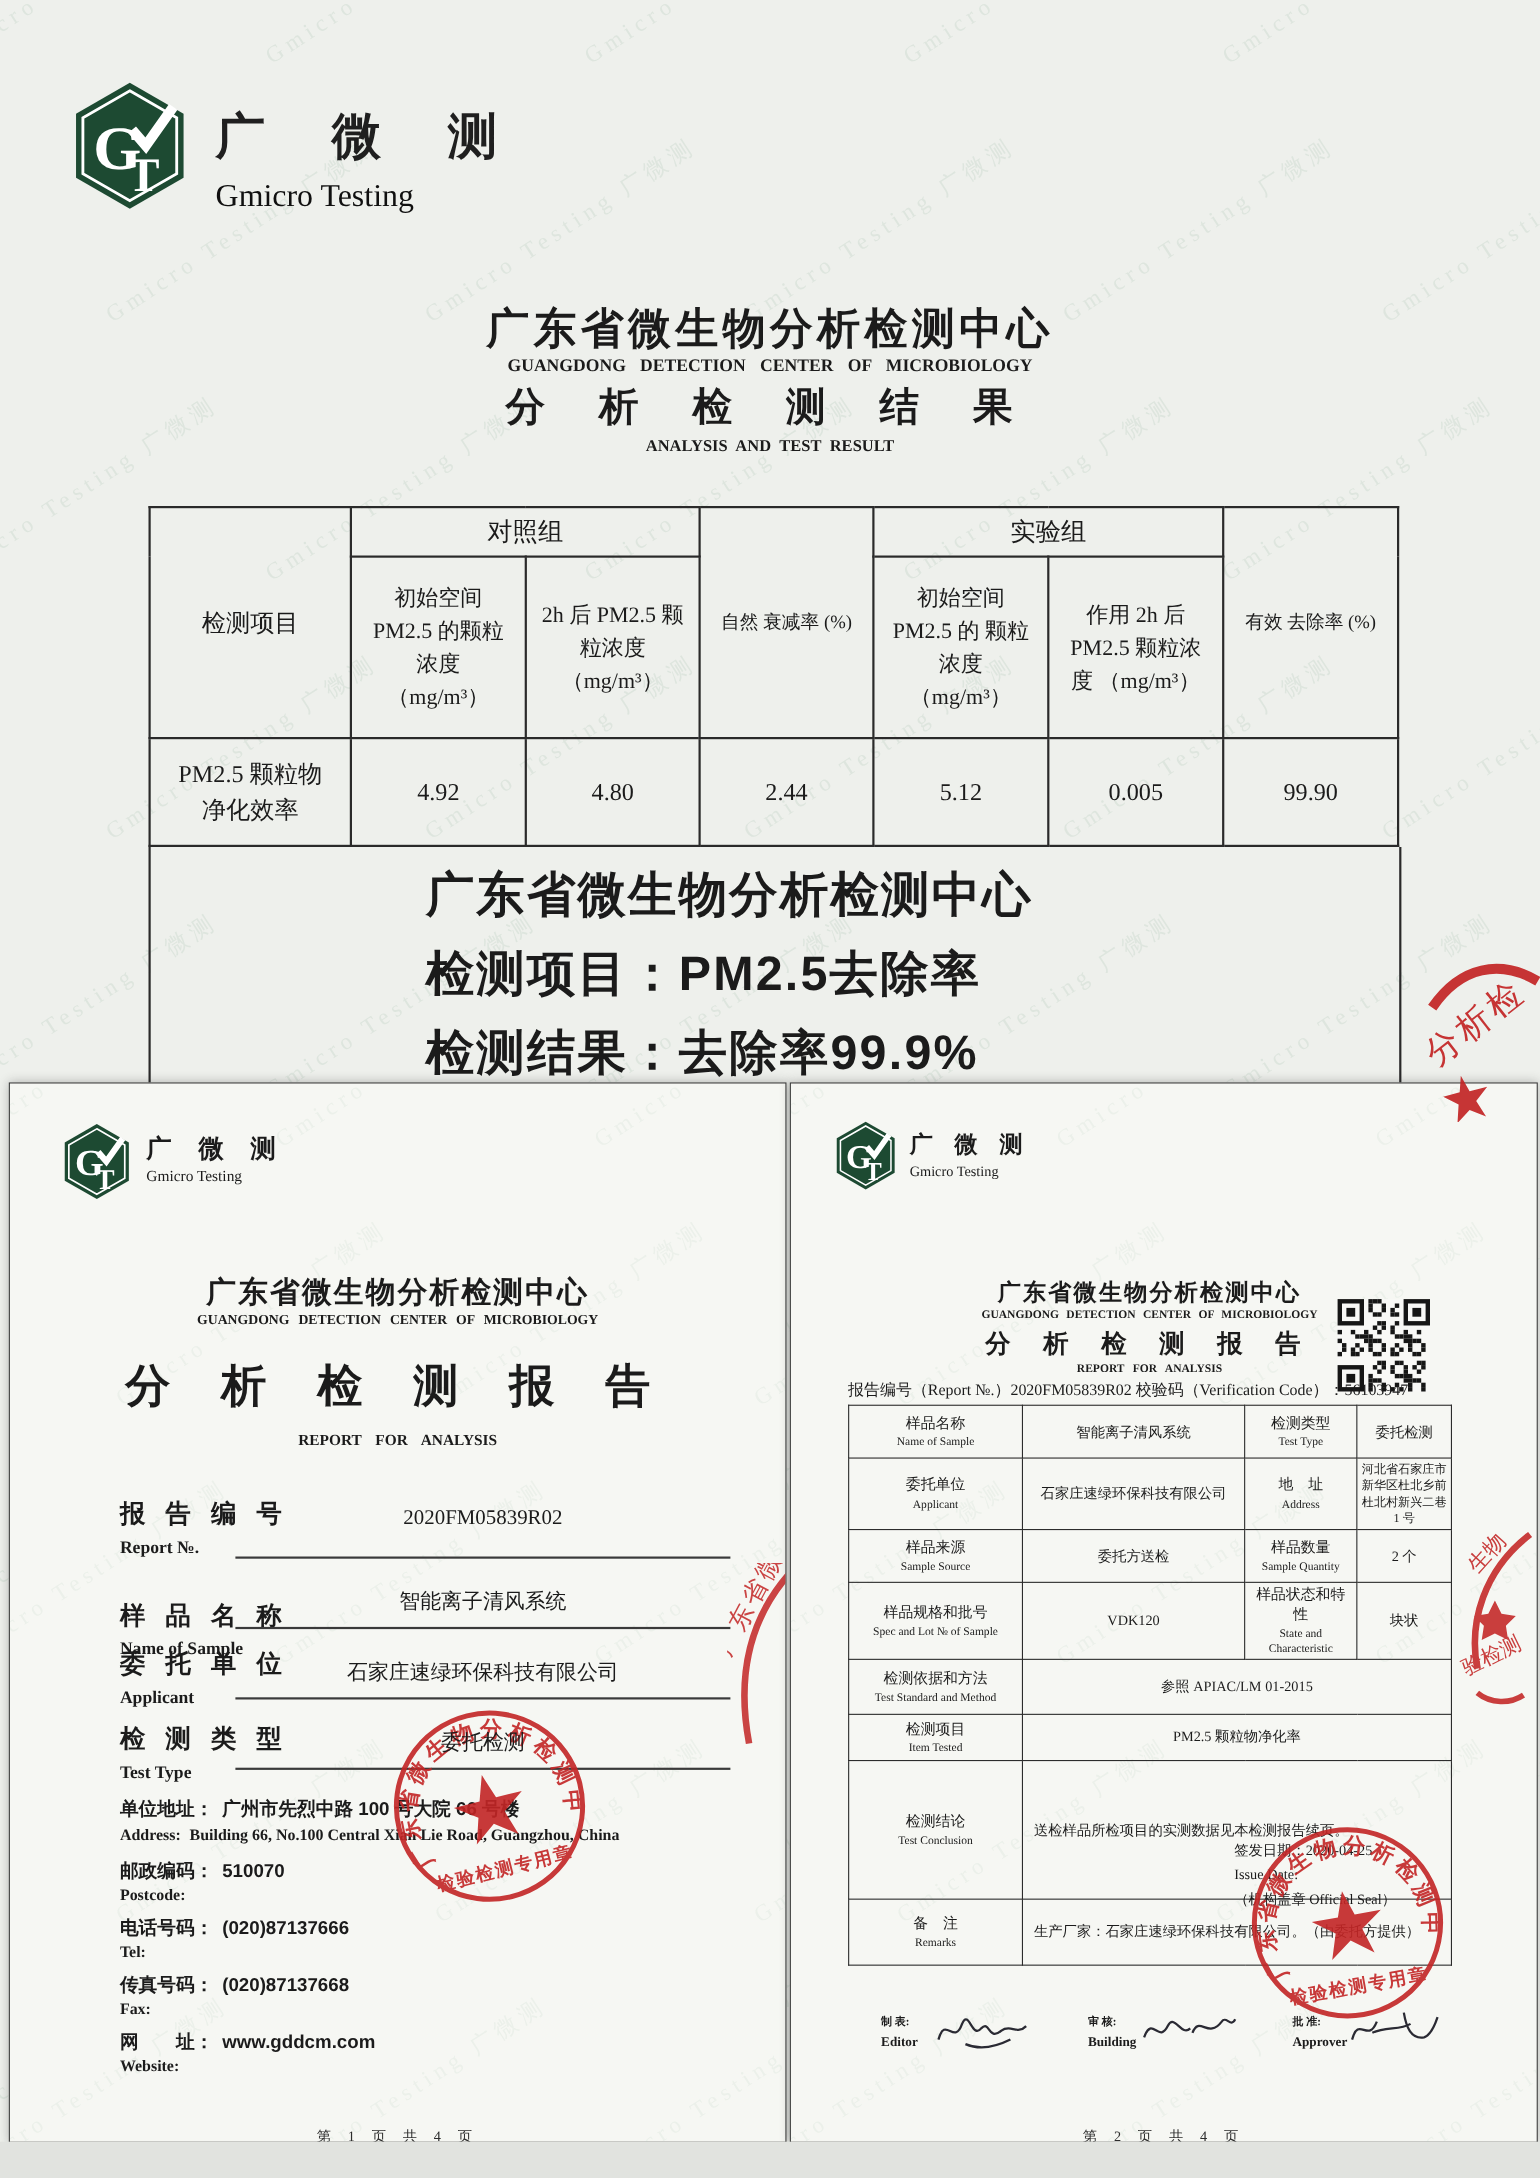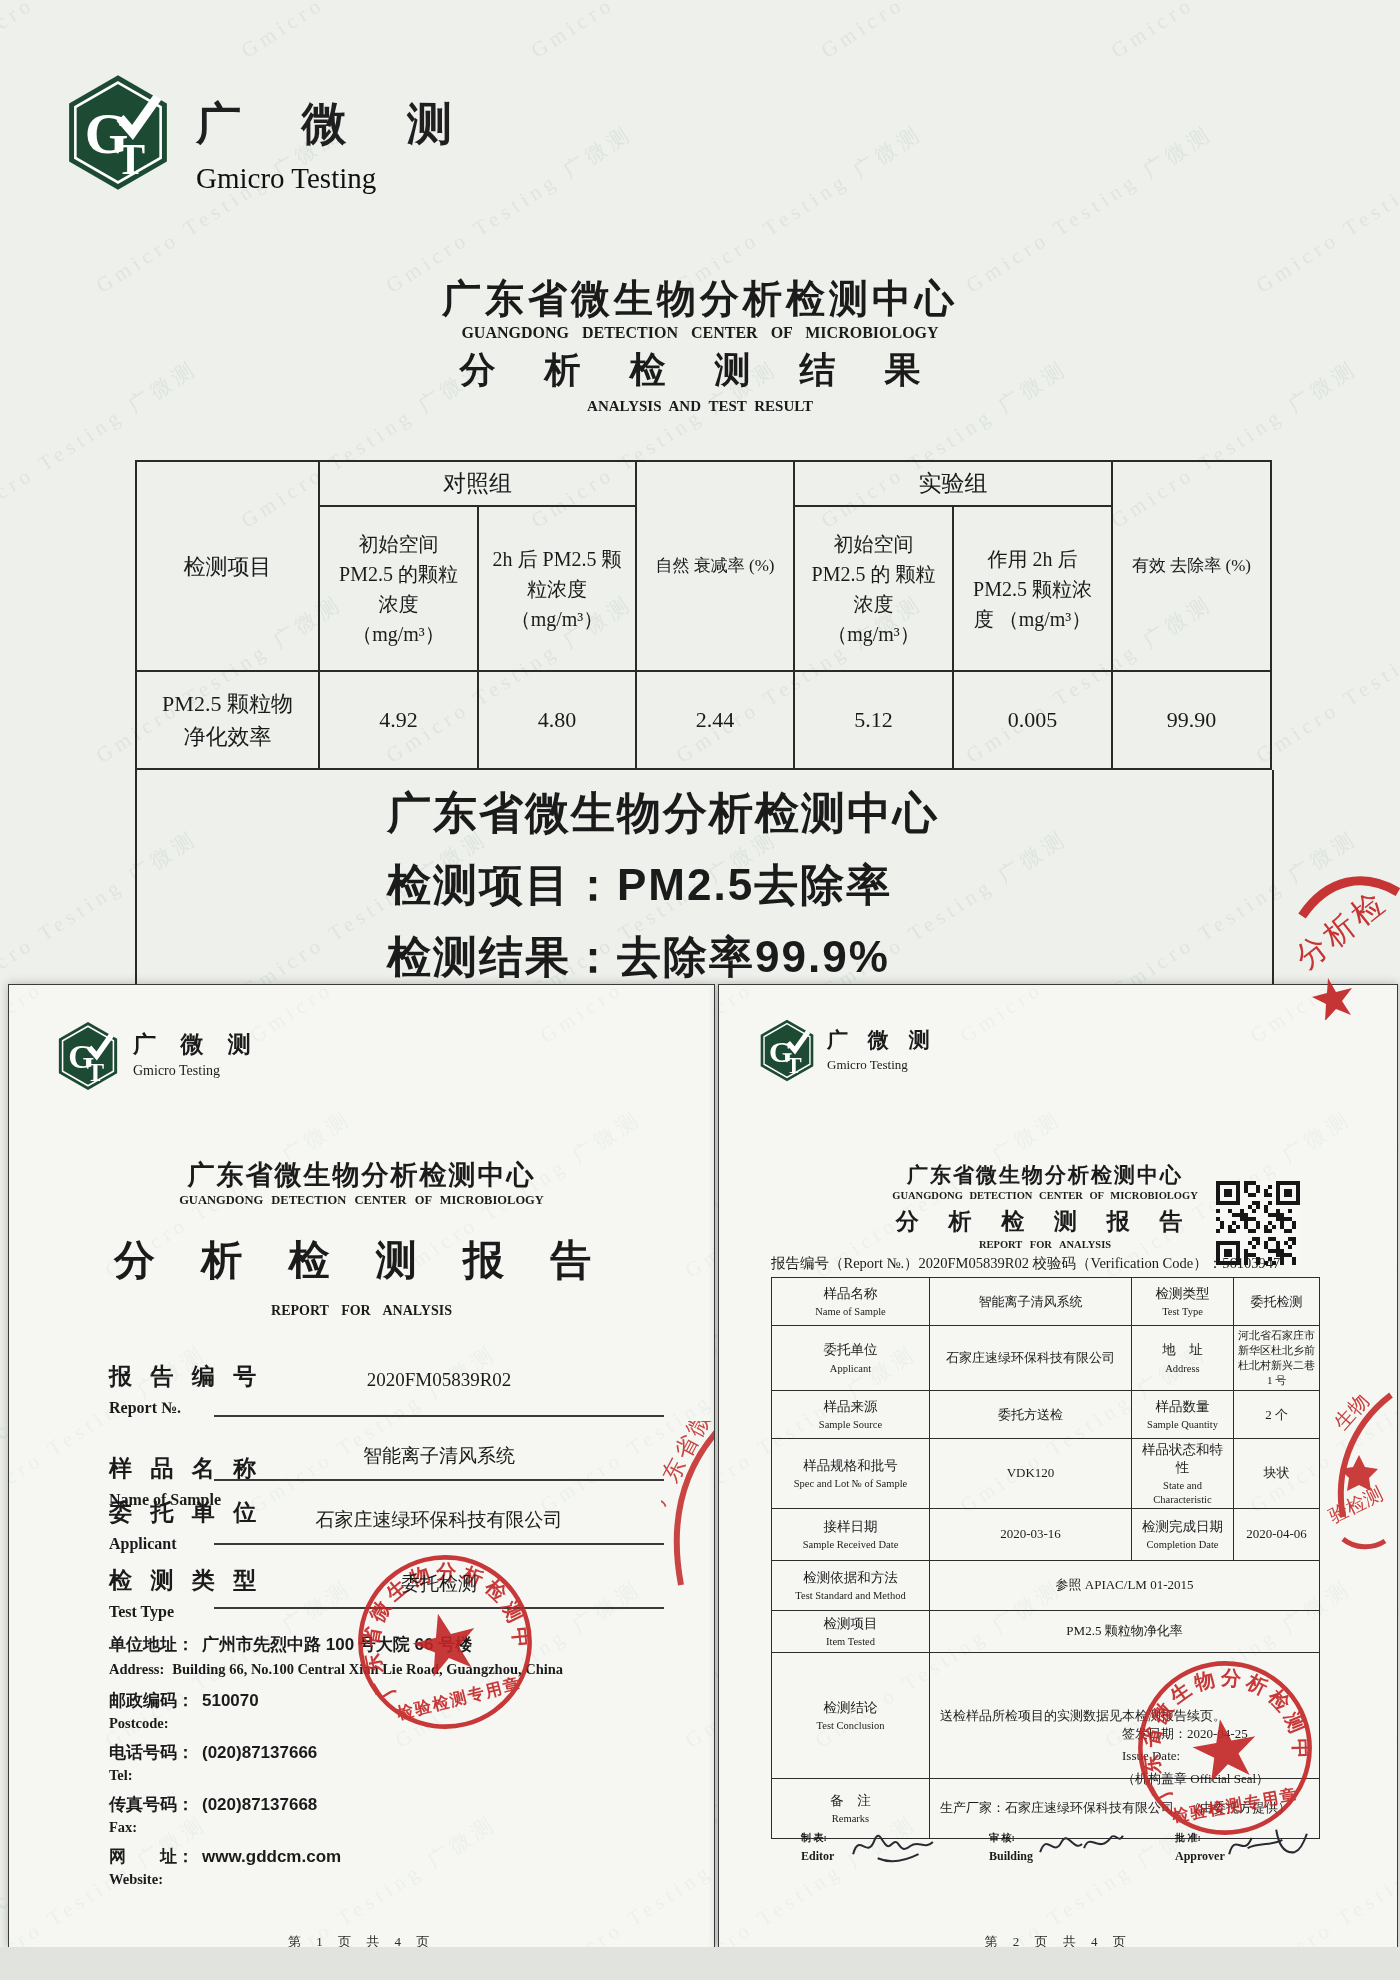--- a/index.html
+++ b/index.html
@@ -552,32 +552,20 @@
               <div class="lcn">样品规格和批号</div>
               <div class="len">Spec and Lot № of Sample</div>
             </td>
         <td>VDK120</td>
         <td>
               <div class="lcn">样品状态和特性</div>
               <div class="len">State and Characteristic</div>
             </td>
         <td>块状</td>
       </tr>
-      <tr style="height:52px">
-        <td>
-              <div class="lcn">接样日期</div>
-              <div class="len">Sample Received Date</div>
-            </td>
-        <td>2020-03-16</td>
-        <td>
-              <div class="lcn">检测完成日期</div>
-              <div class="len">Completion Date</div>
-            </td>
-        <td>2020-04-06</td>
-      </tr>
       <tr style="height:50px">
         <td>
               <div class="lcn">检测依据和方法</div>
               <div class="len">Test Standard and Method</div>
             </td>
         <td colspan="3">参照 APIAC/LM 01-2015</td>
       </tr>
       <tr style="height:42px">
         <td>
               <div class="lcn">检测项目</div>

